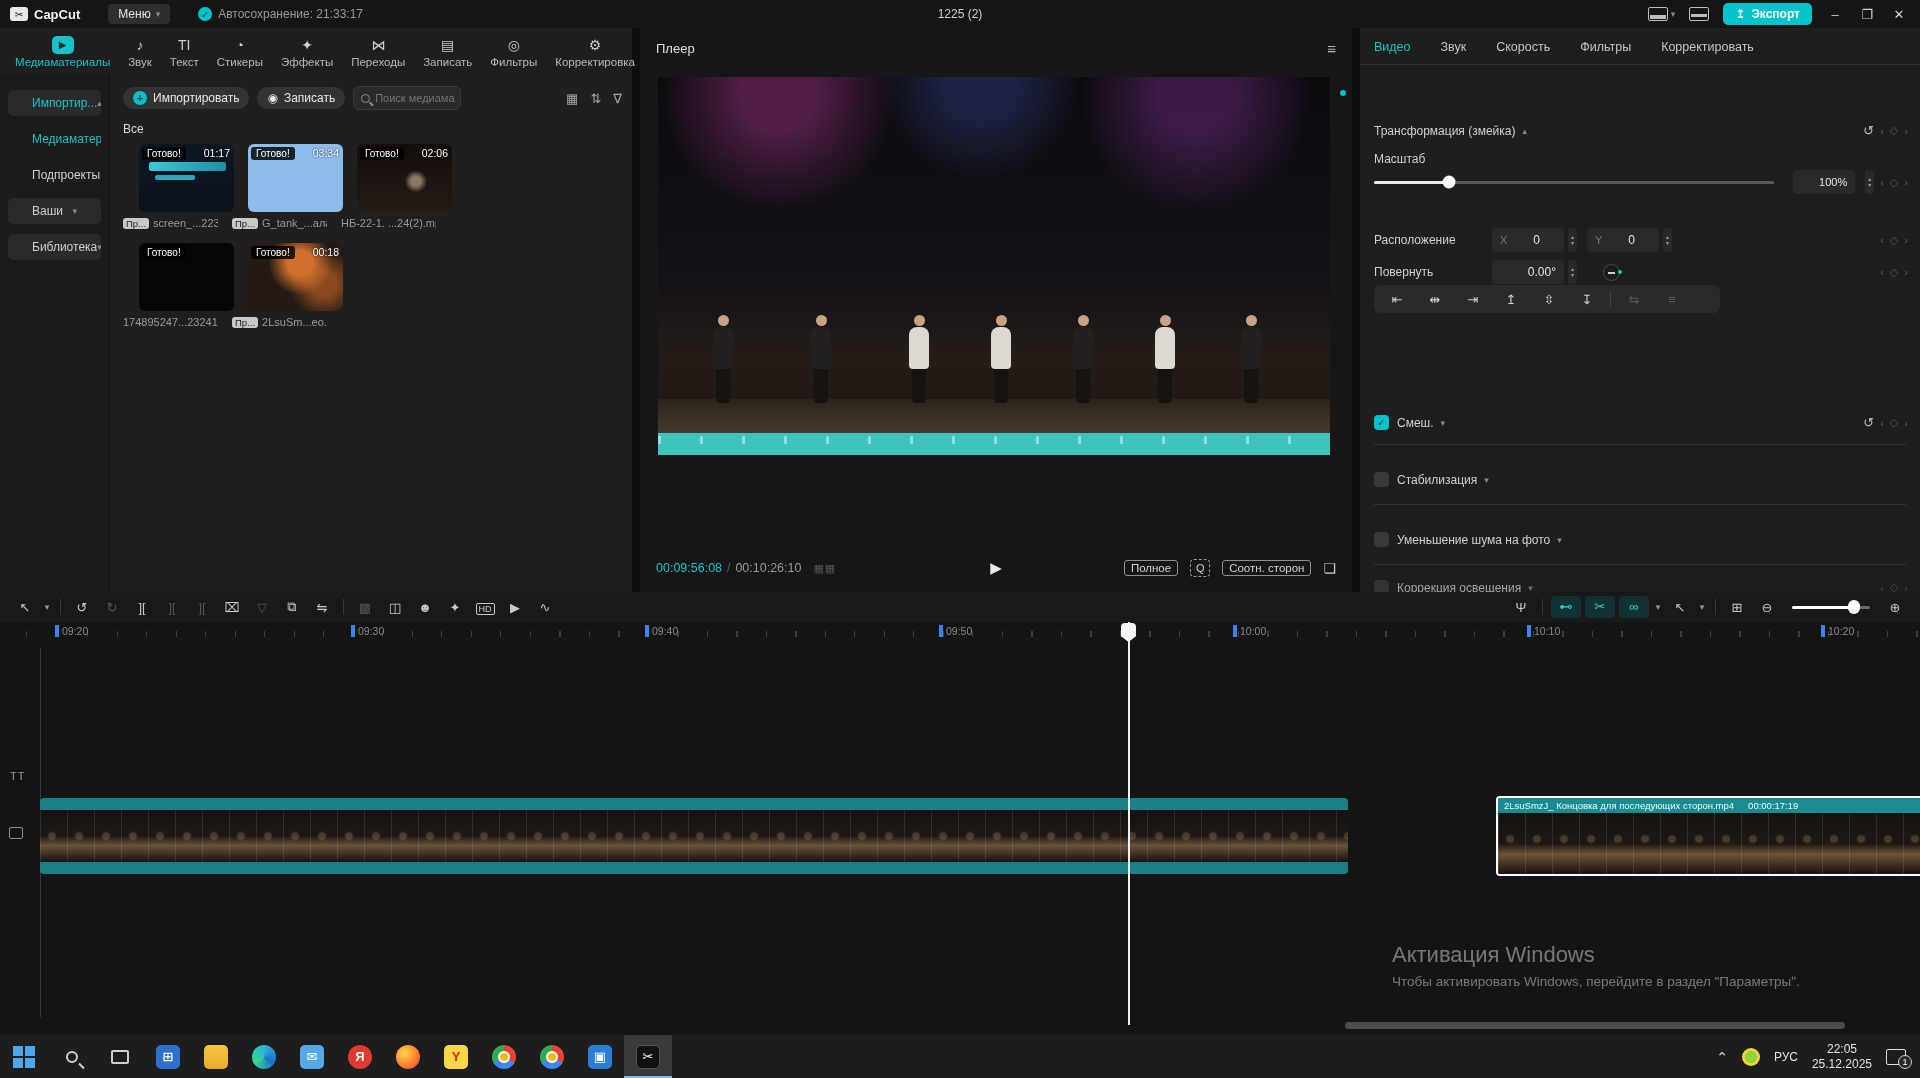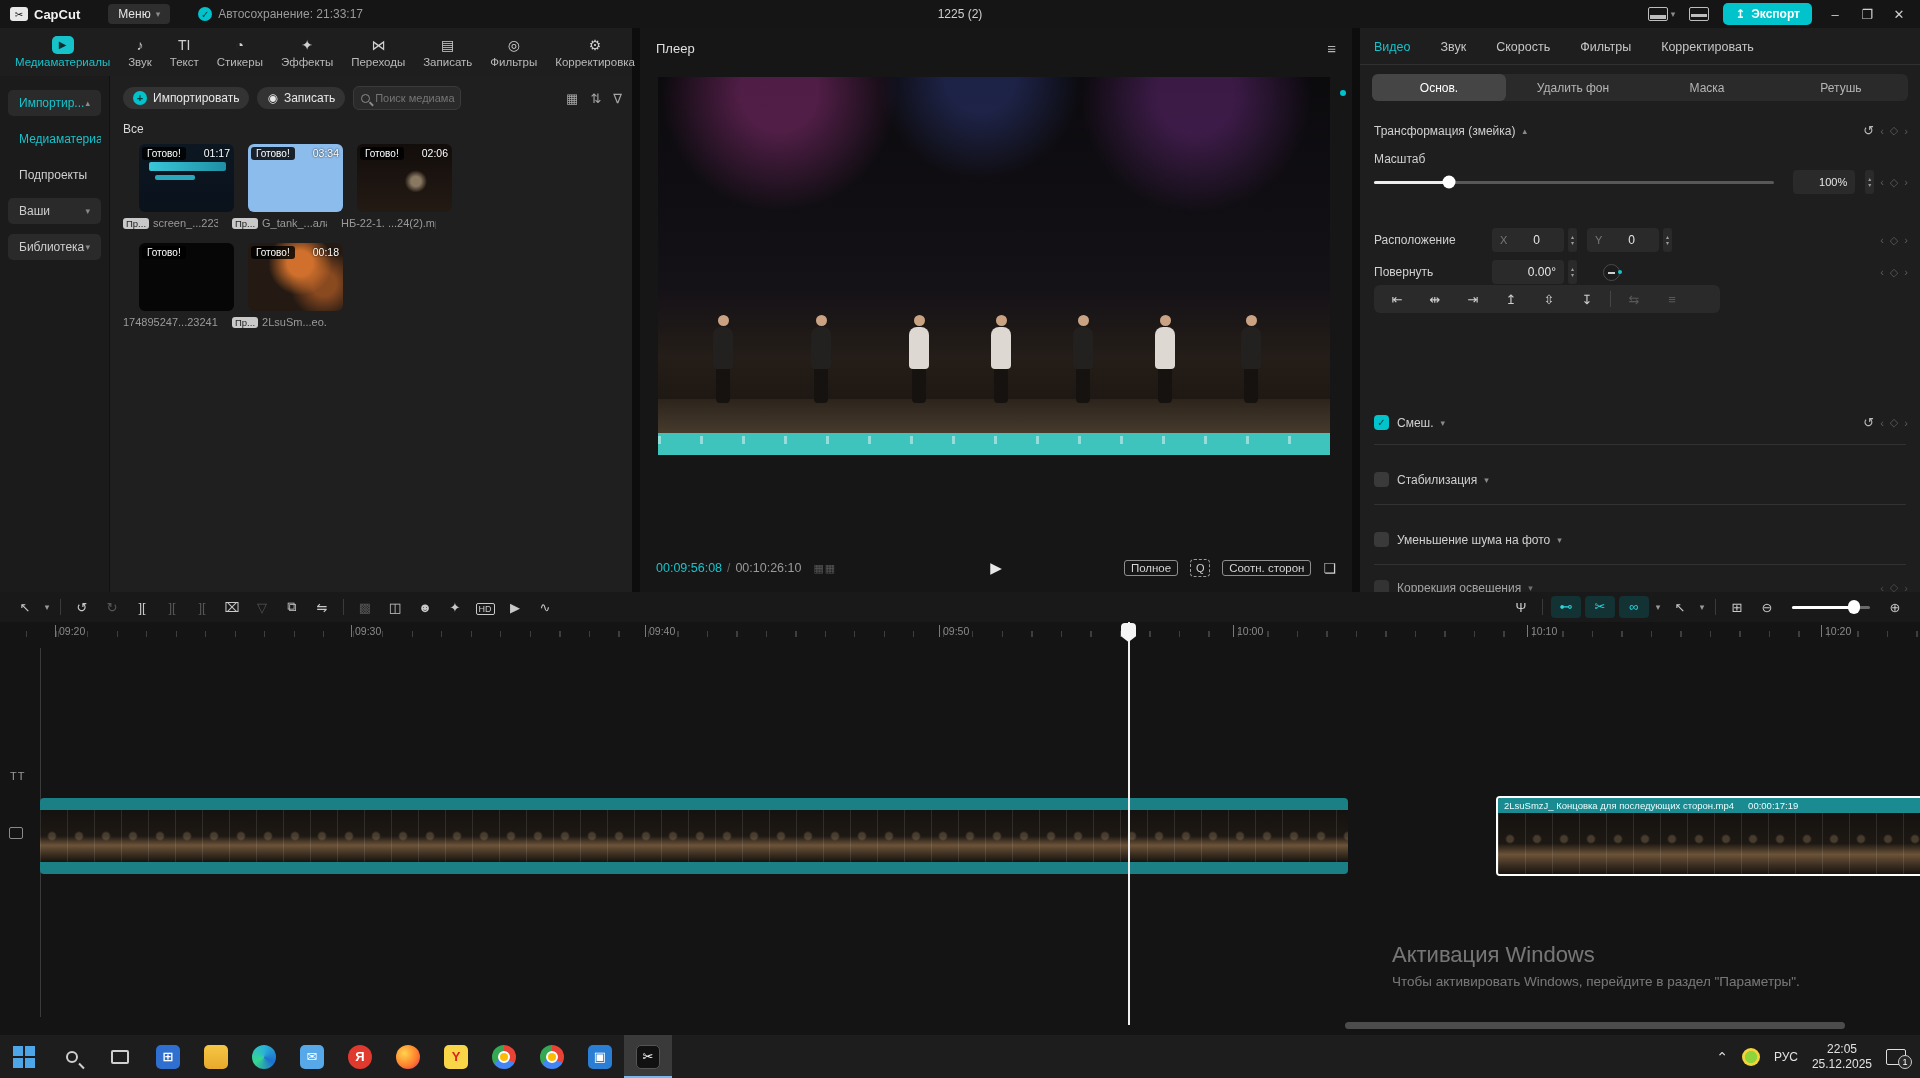--- a/index.html
+++ b/index.html
@@ -29,21 +29,21 @@
 
   
   .media-tabs { display:flex; height:48px; align-items:center; padding-left:8px; gap:4px; }
   .mtab { display:flex; flex-direction:column; align-items:center; gap:2px; color:#b9b9b9; padding:0 7px; font-size:11.5px; }
   .mtab .ic { font-size:14px; height:18px; line-height:18px; color:#cfcfcf; }
   .mtab.active { color:#17c3cb; }
   .mtab.active .ic { background:#17c3cb; color:#0a2f31; width:22px; border-radius:5px; font-size:10px; text-align:center; }
 
   
   .sidebar { position:absolute; top:48px; left:0; width:110px; bottom:0; background:#1b1b1b; border-right:1px solid #111; padding-top:14px; }
-  .side-item { margin:0 8px 10px 8px; padding:6px 11px; border-radius:5px; color:#cfcfcf; display:flex; justify-content:space-between; align-items:center; white-space:nowrap; overflow:hidden; }
+  .side-item { margin:0 8px 10px 8px; padding:6px 24px; border-radius:5px; color:#cfcfcf; display:flex; justify-content:space-between; align-items:center; white-space:nowrap; overflow:hidden; }
   .side-item.pill { background:#2a2a2a; }
   .side-item.teal { color:#17c3cb; }
   .side-chev { color:#8a8a8a; font-size:9px; }
 
   
   .media-content { position:absolute; top:48px; left:111px; right:0; bottom:0; background:#1f1f1f; }
   .mc-toolbar { display:flex; align-items:center; gap:8px; padding:10px 10px 4px 12px; }
   .btn-pill { background:#333; border-radius:14px; padding:4px 10px; color:#e8e8e8; display:flex; align-items:center; gap:6px; font-size:12px; }
   .plus-ic { width:14px; height:14px; background:#00c3cc; border-radius:50%; color:#04383a; font-weight:bold; font-size:11px; line-height:14px; text-align:center; }
   .search-box { background:#2a2a2a; border:1px solid #3a3a3a; border-radius:6px; height:24px; width:108px; display:flex; align-items:center; gap:5px; padding:0 7px; }
@@ -137,21 +137,21 @@
   .tl-right { margin-left:auto; display:flex; align-items:center; }
   .zoom-slider { position:relative; width:78px; height:3px; background:#6a6a6a; border-radius:2px; margin:0 10px; }
   .zoom-slider::before { content:""; position:absolute; left:0; width:80%; top:0; bottom:0; background:#fff; border-radius:2px;}
   .zoom-slider::after { content:""; position:absolute; left:80%; top:50%; transform:translate(-50%,-50%); width:12px; height:14px; background:#fff; border-radius:6px; }
 
   
   .timeline { position:absolute; left:0; top:622px; width:1920px; height:413px; background:#141414; overflow:hidden; }
   .ruler { position:absolute; left:0; top:0; right:0; height:22px;
      background:repeating-linear-gradient(90deg, rgba(255,255,255,.18) 0 1px, rgba(0,0,0,0) 1px 29.5px);
      background-position:58px 0; background-size:auto 6px; background-repeat:repeat-x; background-position-y:9px; }
-  .rlab { position:absolute; top:3px; color:#8a8a8a; font-size:10.5px; border-left:1px solid #3b82f6; padding-left:3px; line-height:12px;}
+  .rlab { position:absolute; top:3px; color:#8a8a8a; font-size:10.5px; border-left:4px solid #3b82f6; padding-left:3px; line-height:12px;}
   .track-edge { position:absolute; left:40px; top:26px; bottom:18px; width:1px; background:#3a3a3a; }
   .tt-lab { position:absolute; left:10px; top:148px; color:#9a9a9a; font-size:11px; letter-spacing:1px;}
   .trk-ic { position:absolute; left:9px; top:205px; width:14px; height:12px; border:1.5px solid #8a8a8a; border-radius:2px; }
   .clip-main { position:absolute; left:40px; top:176px; width:1308px; height:76px; border-radius:4px; overflow:hidden; }
   .clip-strip { height:12px; background:#1a8086; }
   .filmstrip { height:52px; background:
       repeating-linear-gradient(90deg, rgba(255,255,255,.10) 0 1px, rgba(0,0,0,0) 1px 27px),
       radial-gradient(circle at 12px 26px, rgba(200,170,130,.25) 0 3px, rgba(0,0,0,0) 5px),
       linear-gradient(180deg,#141210 0%,#1d1813 50%,#6b5338 68%,#3a2d20 86%,#171310 100%); background-size:27px 100%, 27px 100%, auto; }
   .clip-dark { position:absolute; left:1348px; top:176px; width:148px; height:76px; background:#0b0b0b; border-radius:3px; overflow:hidden;}
@@ -414,26 +414,20 @@
     </div>
   </div>
 
   <div class="props-panel">
     <div class="ptabs">
       <span class="ptab active">Видео</span>
       <span class="ptab">Звук</span>
       <span class="ptab">Скорость</span>
       <span class="ptab">Фильтры</span>
       <span class="ptab">Корректировать</span>
-    </div>
-    <div class="subtabs">
-      <span class="subtab active">Основ.</span>
-      <span class="subtab">Удалить фон</span>
-      <span class="subtab">Маска</span>
-      <span class="subtab">Ретушь</span>
     </div>
 
     <div class="prow" style="top:95px;">
       <span>Трансформация (змейка)</span>
       <span class="sec-chev">▴</span>
       <span class="kf">
         <span class="rst">↺</span>
         <span>‹</span>
         <span>◇</span>
         <span>›</span>

